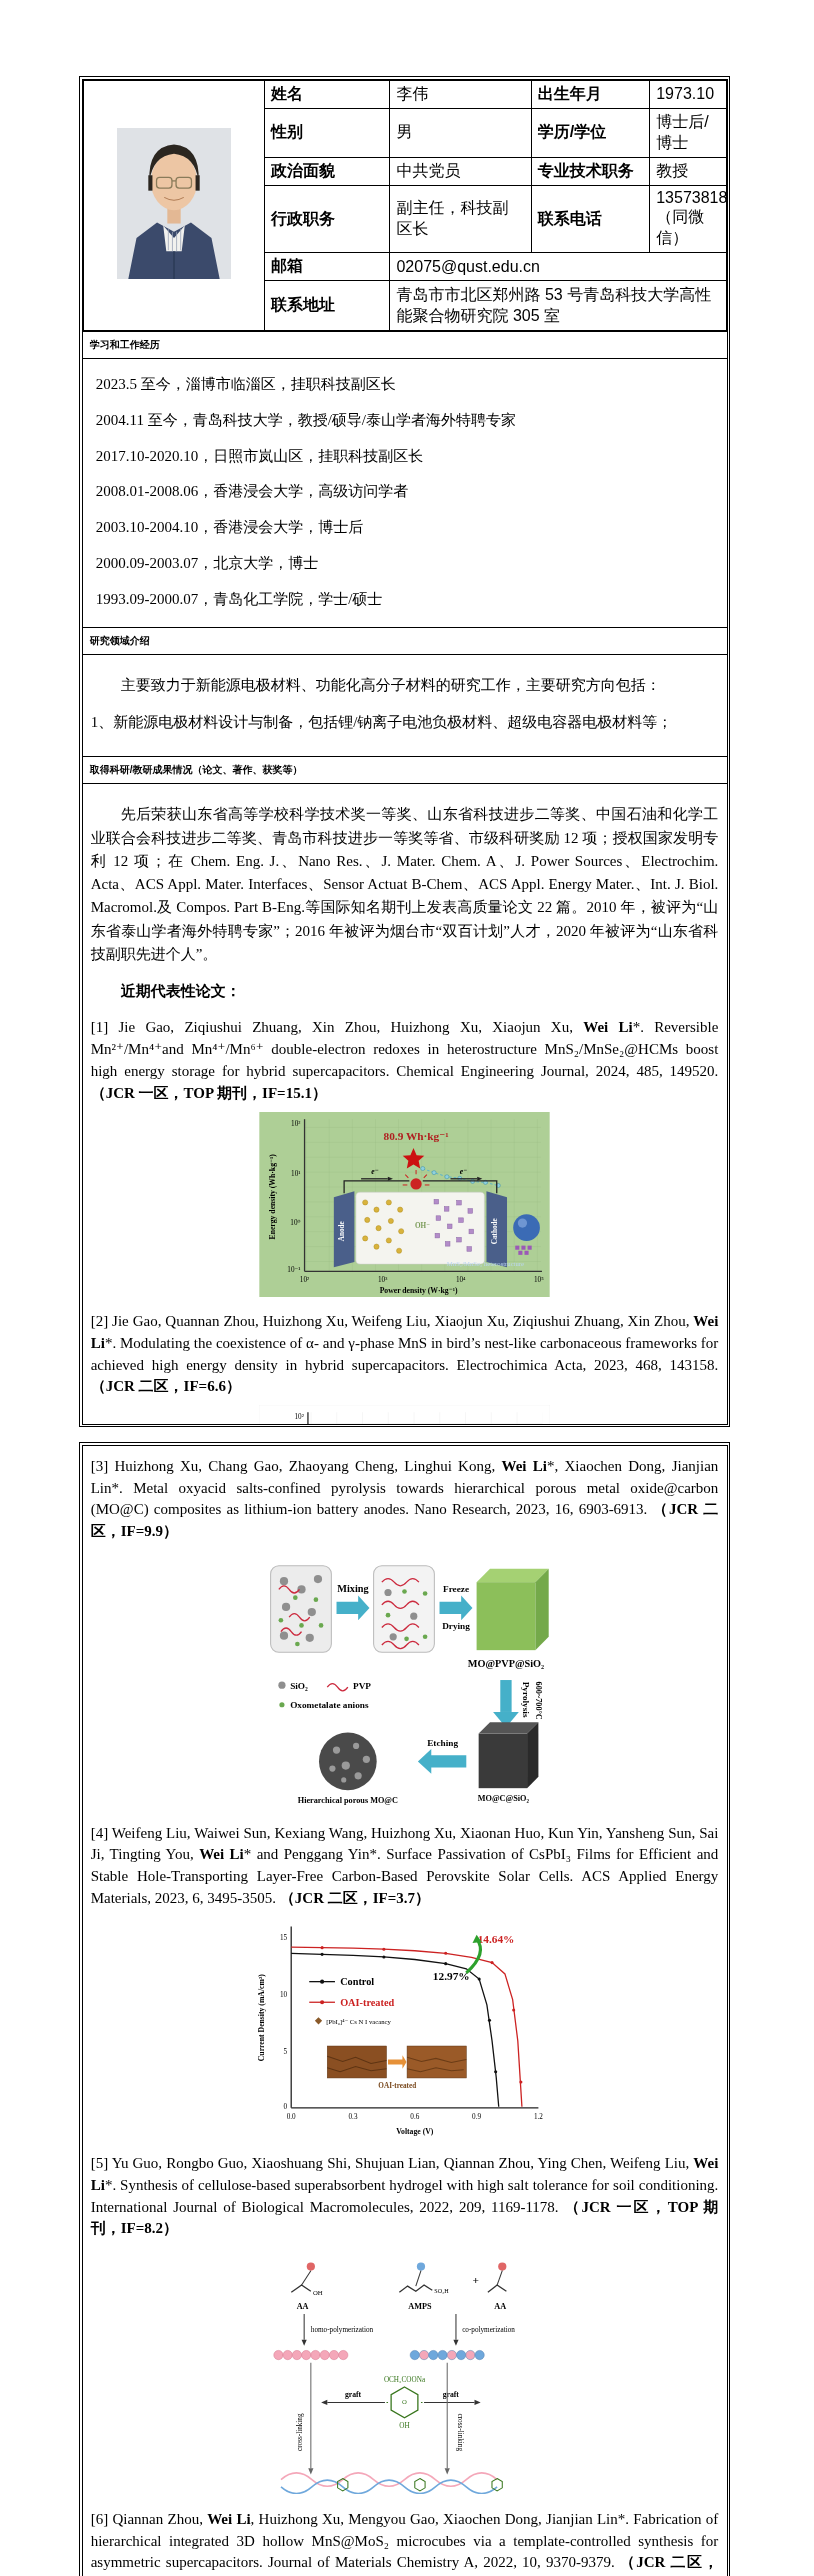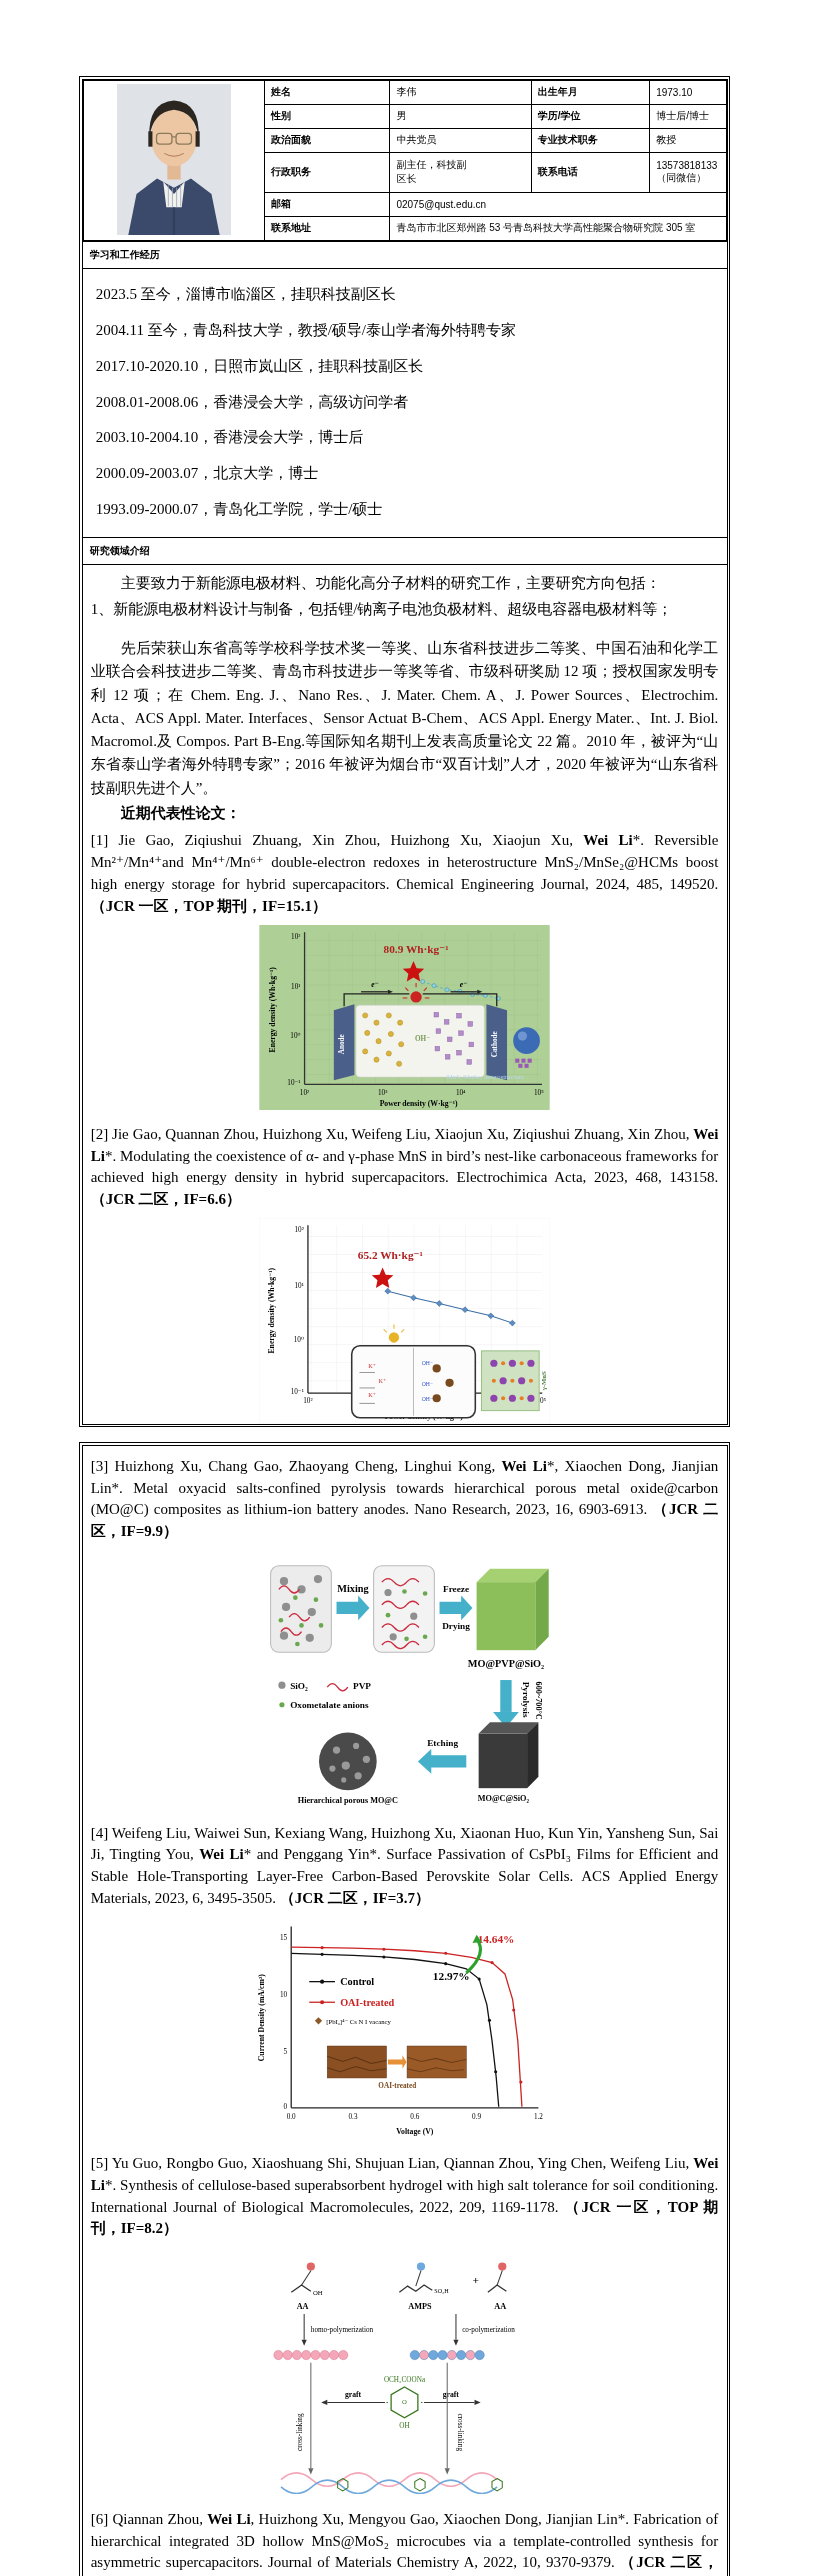--- a/index.html
+++ b/index.html
@@ -2,31 +2,31 @@
 <html style="font-size:8.2px"><head>
 <meta charset="utf-8">
 <style>
   html,body{margin:0;padding:0;background:#fff;}
   body{width:814px;font-family:"Liberation Serif","DejaVu Serif",serif;color:#000;}
   .canvas{position:relative;width:814px;height:4056px;background:#fff;overflow:hidden;}
   .page{position:absolute;left:79px;width:651px;border:1.5px solid #000;padding:1.5px;background:#fff;box-sizing:border-box;}
   .page-inner{border:0.8px solid #000;height:100%;box-sizing:border-box;overflow:hidden;background:#fff;}
   
   table.info-table{border-collapse:collapse;width:100%;table-layout:fixed;}
-  table.info-table td{border:1px solid #000;padding:3.1px 6.2px;font-size:10px;vertical-align:middle;}
+  table.info-table td{border:1px solid #000;padding:3.1px 6.2px;font-size:16px;vertical-align:middle;}
   table.info-table tr+tr td{border-top:1px solid #2e74b5;}
   td.lbl{font-weight:bold;font-family:"Liberation Sans","DejaVu Sans",sans-serif;}
   td.val{white-space:pre-line;font-family:"Liberation Sans","DejaVu Sans",sans-serif;}
   td.photo-cell{width:168px;text-align:center;vertical-align:middle;padding:4.1px;}
   .c1{width:112px}.c2{width:128px}.c3{width:105px}
   
   .sec-hdr{border-top:1.5px solid #000;border-bottom:1.5px solid #000;font-weight:bold;
            font-size:10px;padding:6.2px 7.2px;font-family:"Liberation Sans","DejaVu Sans",sans-serif;}
   .sec-body{padding:5.2px 8.2px 7.2px 8.2px;font-size:15px;line-height:1.55;}
-  .sec-body p{margin:2px 0;}
+  .sec-body p{margin:14px 0;}
   .exp p{line-height:2.05;margin:5px;}
   .indent{text-indent:2em;}
   .just{text-align:justify;}
   .bold{font-weight:bold;}
   p.pub{text-align:justify;line-height:1.45;margin:5.2px 0;}
   .jcr{font-weight:bold;}
   figure{margin:7.2px auto;text-align:center;}
   svg text{font-family:"Liberation Serif","DejaVu Serif",serif;}
   .t11{font-size:11px}.t12{font-size:12px}.t13{font-size:13px}.t14{font-size:14px}
   .t15{font-size:15px}.t16{font-size:16px}.t18{font-size:18px}.t20{font-size:20px}.t22{font-size:22px}
@@ -110,20 +110,21 @@
   <p>2000.09-2003.07，北京大学，博士</p>
   <p>1993.09-2000.07，青岛化工学院，学士/硕士</p>
 </div>
 
 <div class="sec-hdr">研究领域介绍</div>
 <div class="sec-body">
   <p class="indent">主要致力于新能源电极材料、功能化高分子材料的研究工作，主要研究方向包括：</p>
   <p>1、新能源电极材料设计与制备，包括锂/钠离子电池负极材料、超级电容器电极材料等；</p>
 </div>
 
+<div class="sec-hdr">取得科研/教研成果情况（论文、著作、获奖等）</div>
 <div class="sec-body">
   <p class="indent just">先后荣获山东省高等学校科学技术奖一等奖、山东省科技进步二等奖、中国石油和化学工业联合会科技进步二等奖、青岛市科技进步一等奖等省、市级科研奖励 12 项；授权国家发明专利 12 项；在 Chem. Eng. J.、Nano Res.、J. Mater. Chem. A、J. Power Sources、Electrochim. Acta、ACS Appl. Mater. Interfaces、Sensor Actuat B-Chem、ACS Appl. Energy Mater.、Int. J. Biol. Macromol.及 Compos. Part B-Eng.等国际知名期刊上发表高质量论文 22 篇。2010 年，被评为“山东省泰山学者海外特聘专家”；2016 年被评为烟台市“双百计划”人才，2020 年被评为“山东省科技副职先进个人”。</p>
   <p class="bold indent">近期代表性论文：</p>
 
   <p class="pub"><span>[1] Jie Gao, Ziqiushui Zhuang, Xin Zhou, Huizhong Xu, Xiaojun Xu, <b>Wei Li</b>*. Reversible Mn²⁺/Mn⁴⁺and Mn⁴⁺/Mn⁶⁺ double-electron redoxes in heterostructure MnS₂/MnSe₂@HCMs boost high energy storage for hybrid supercapacitors. Chemical Engineering Journal, 2024, 485, 149520. </span><span class="jcr">（JCR 一区，TOP 期刊，IF=15.1）</span></p>
 
   <figure>
   <svg width="291" height="185" viewBox="0 0 565 360" style="font-size:29px">
     <defs>
                 <pattern id="g1" width="45" height="29" patternUnits="userSpaceOnUse">

